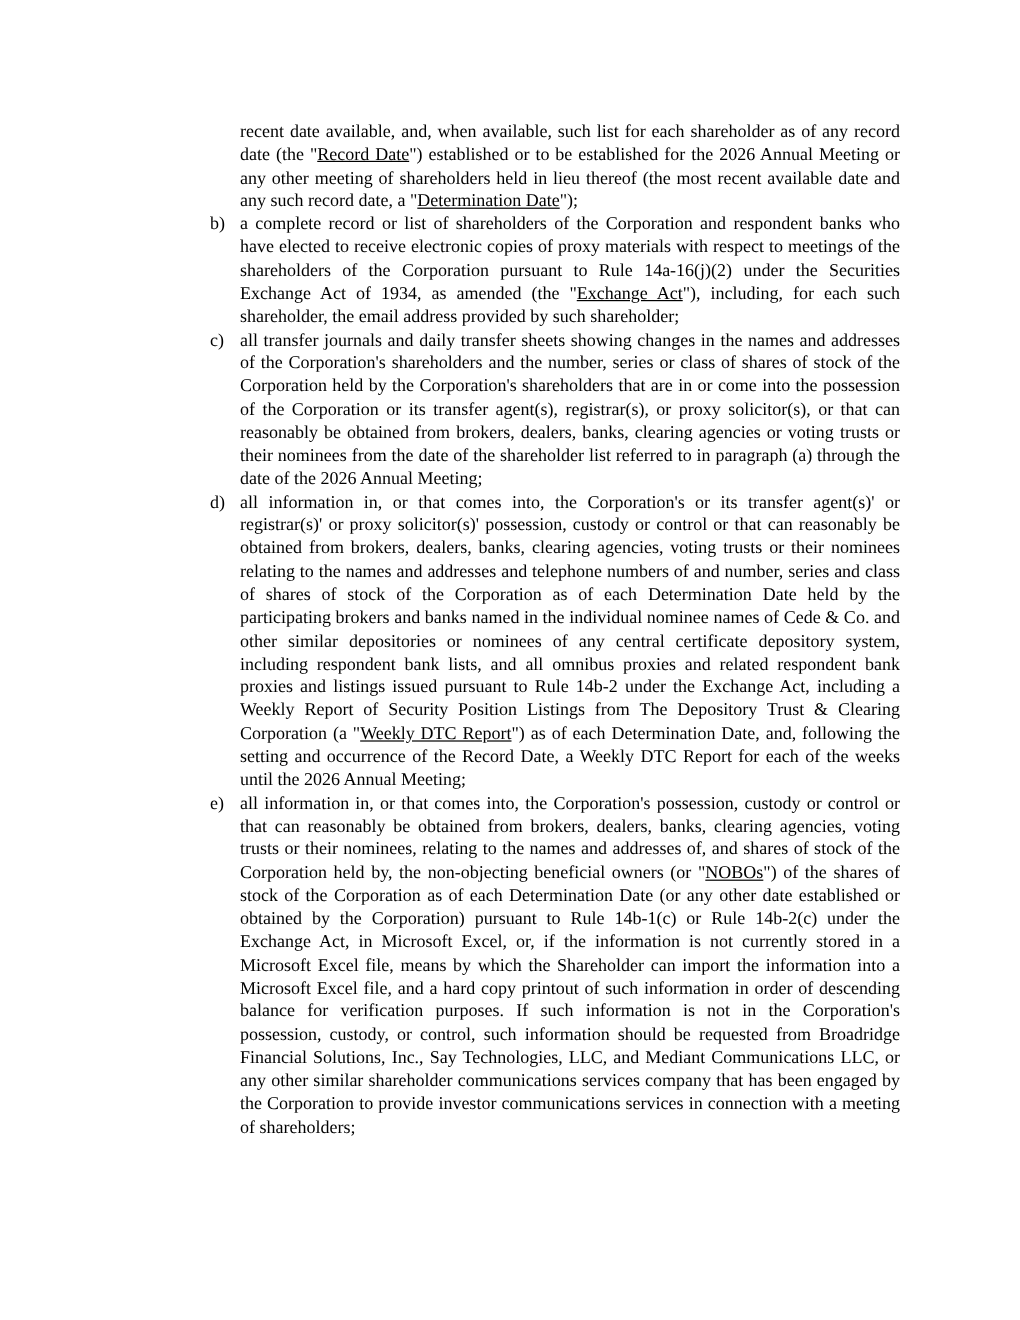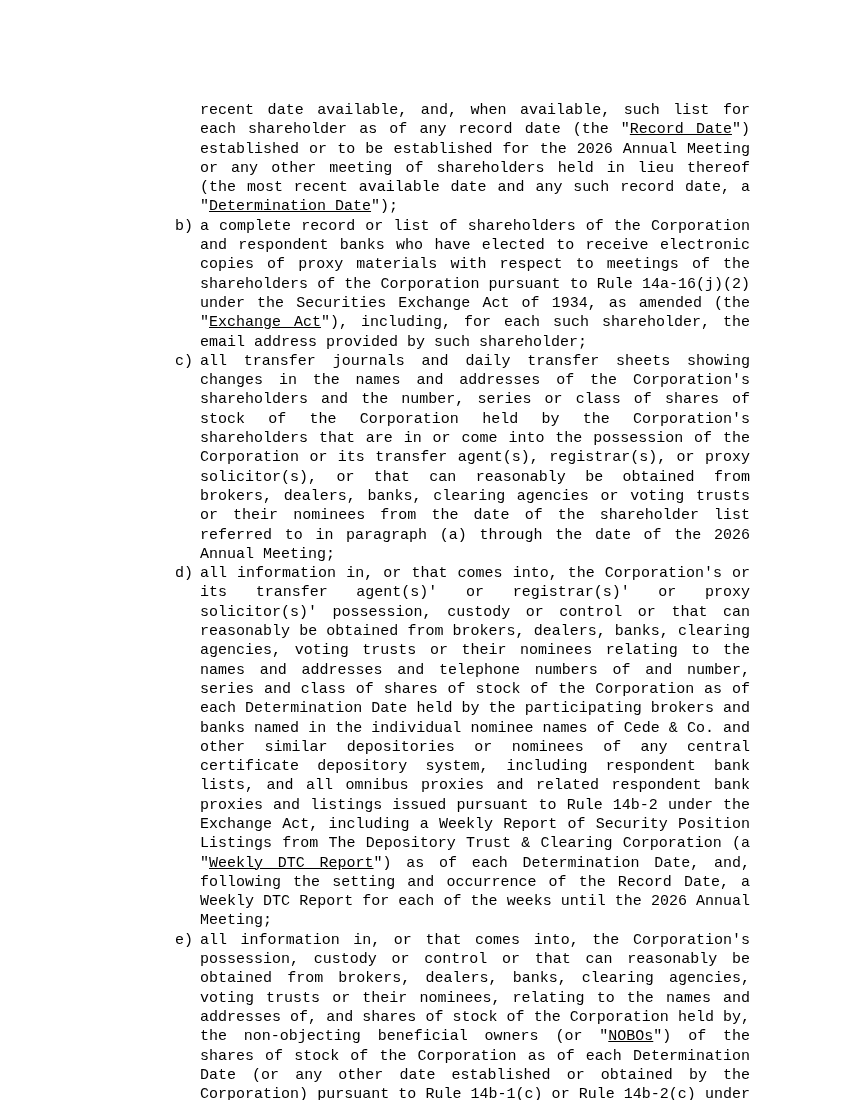--- a/index.html
+++ b/index.html
@@ -6,21 +6,21 @@
     margin: 0;
     padding: 0;
     background: #ffffff;
   }
   .page {
     position: relative;
     width: 850px;
     height: 1100px;
     background: #ffffff;
     overflow: hidden;
-    font-family: Liberation Mono, monospace;
+    font-family: Liberation Serif, serif;
     color: #000000;
   }
   .doc-body {
     position: absolute;
     left: 175px;
     top: 101px;
     width: 575px;
     font-size: 15px;
     line-height: 19.3px;
   }

